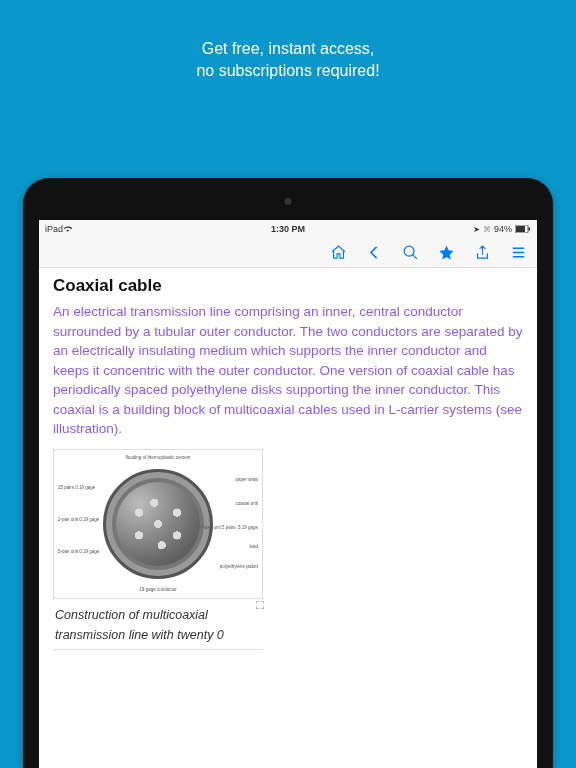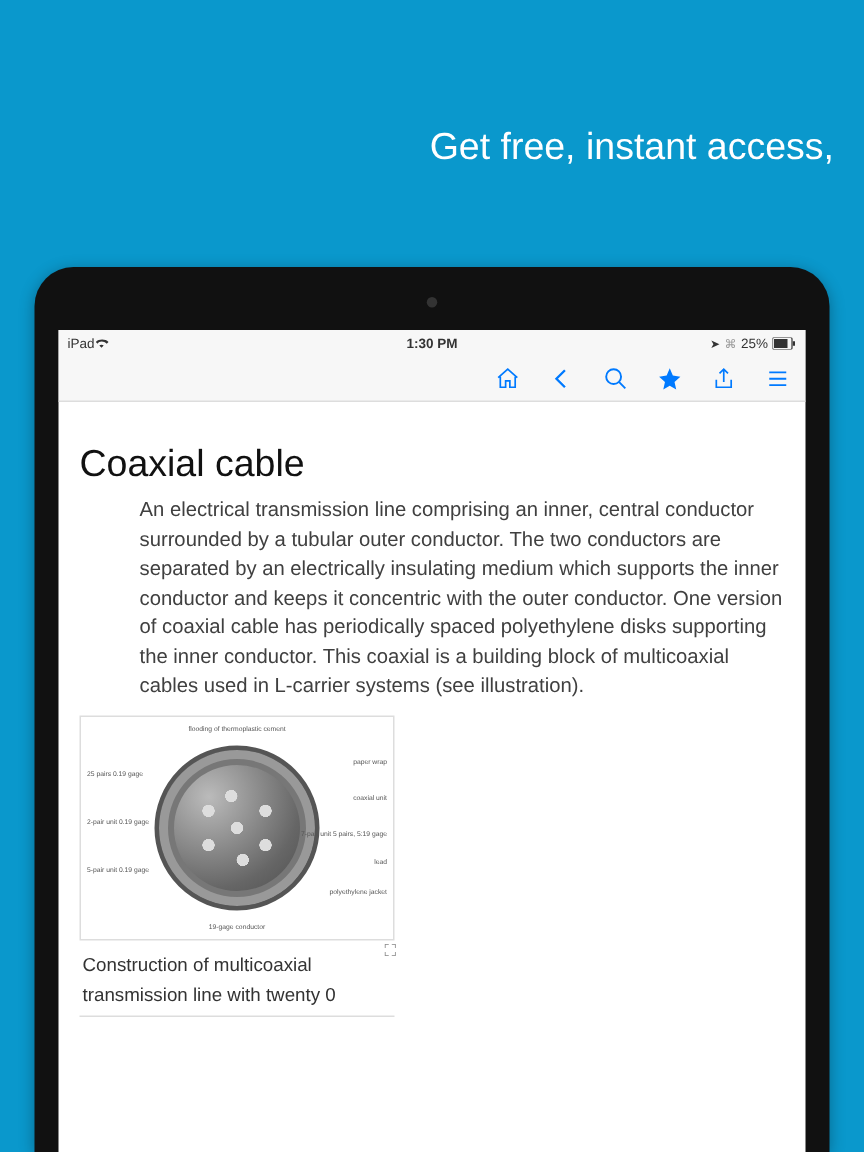--- a/index.html
+++ b/index.html
@@ -6,26 +6,25 @@
     body {
       width: 576px;
       height: 768px;
       background: #0a98cc;
       font-family: -apple-system, BlinkMacSystemFont, "Helvetica Neue", Arial, sans-serif;
       overflow: hidden;
       position: relative;
     }
     .promo-text {
       color: #fff;
-      text-align: right;
-      font-size: 25px;
+      text-align: center;
+      font-size: 16px;
       font-weight: 300;
       padding: 38px 20px 30px;
       line-height: 1.35;
-      margin-top: 44px;
     }
     .device-wrap {
       position: absolute;
       left: 50%;
       transform: translateX(-50%);
       top: 178px;
       width: 530px;
     }
     .device-frame {
       background: #111;
@@ -86,33 +85,31 @@
     }
     .nav-icon svg { width: 17px; height: 17px; }
     .content {
       flex: 1;
       overflow: hidden;
       padding: 8px 14px;
       position: relative;
     }
     .article-title {
       font-family: Arial, Helvetica, sans-serif;
-      font-size: 25px;
-      font-weight: normal;
+      font-size: 17px;
+      font-weight: bold;
       color: #111;
       margin-bottom: 6px;
-      margin-top: 19px;
     }
     .article-body {
       font-family: Arial, Helvetica, sans-serif;
       font-size: 13.5px;
-      color: #404040;
+      color: #8b5cf6;
       line-height: 1.45;
       margin-bottom: 10px;
-      margin-left: 40px;
     }
     .figure-block {
       width: 210px;
       margin: 8px 0 10px;
     }
     .figure-img {
       width: 210px;
       height: 150px;
       border: 1px solid #ddd;
       background: #fff;
@@ -167,47 +164,49 @@
       color: #888;
       font-size: 11px;
     }
     .figure-caption {
       font-family: Arial, Helvetica, sans-serif;
       font-size: 12.5px;
       color: #333;
       line-height: 1.6;
       padding: 6px 2px 4px;
       border-bottom: 1px solid #ddd;
+      font-style: italic;
     }
   </style>
 </head>
 <body>
 
 <div class="promo-text">
   <span>Get free, instant access,</span><br>
+  <span>no subscriptions required!</span>
 </div>
 
 <div class="device-wrap">
   <div class="device-frame">
     <div class="screen">
 
       <div class="status-bar">
         <div class="status-left">
           <span>iPad</span>
           <span class="wifi-icon">
             <svg width="11" height="8" viewBox="0 0 11 8">
                 <path fill="#333" d="M5.5 8L3.8 6.3c.9-.9 2.5-.9 3.4 0L5.5 8zM2.4 4.9L1 3.5C3.5 1 8.5 1 11 3.5L9.6 4.9C7.3 2.6 3.7 2.6 2.4 4.9z" transform="scale(0.85)"></path>
               </svg>
           </span>
         </div>
         <div class="status-center">1:30 PM</div>
         <div class="status-right">
           <span style="font-size:8px;">➤</span>
           <span style="font-size:8px;color:#999;">⌘</span>
-          <span>25%</span>
+          <span>94%</span>
           <span class="battery-icon">
             <svg width="16" height="8" viewBox="0 0 16 8">
                 <rect x="0" y="0" width="13" height="8" rx="1" fill="none" stroke="#333" stroke-width="0.8"></rect>
                 <rect x="1" y="1" width="9" height="6" fill="#333"></rect>
                 <rect x="13.5" y="2.5" width="1.5" height="3" fill="#333"></rect>
               </svg>
           </span>
         </div>
       </div>
 

